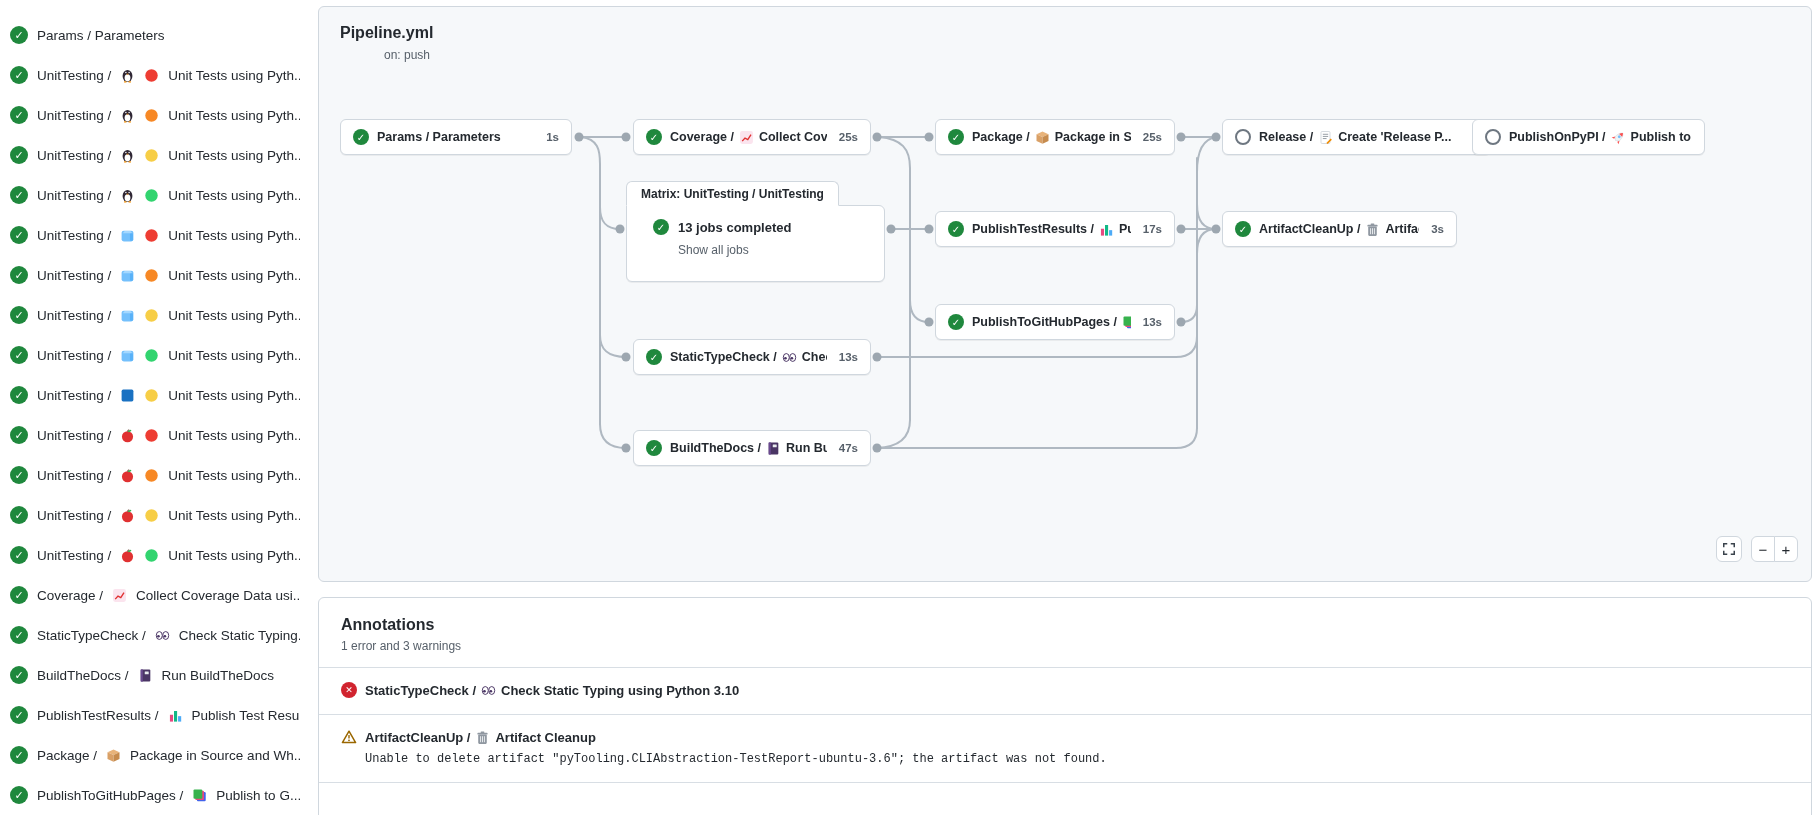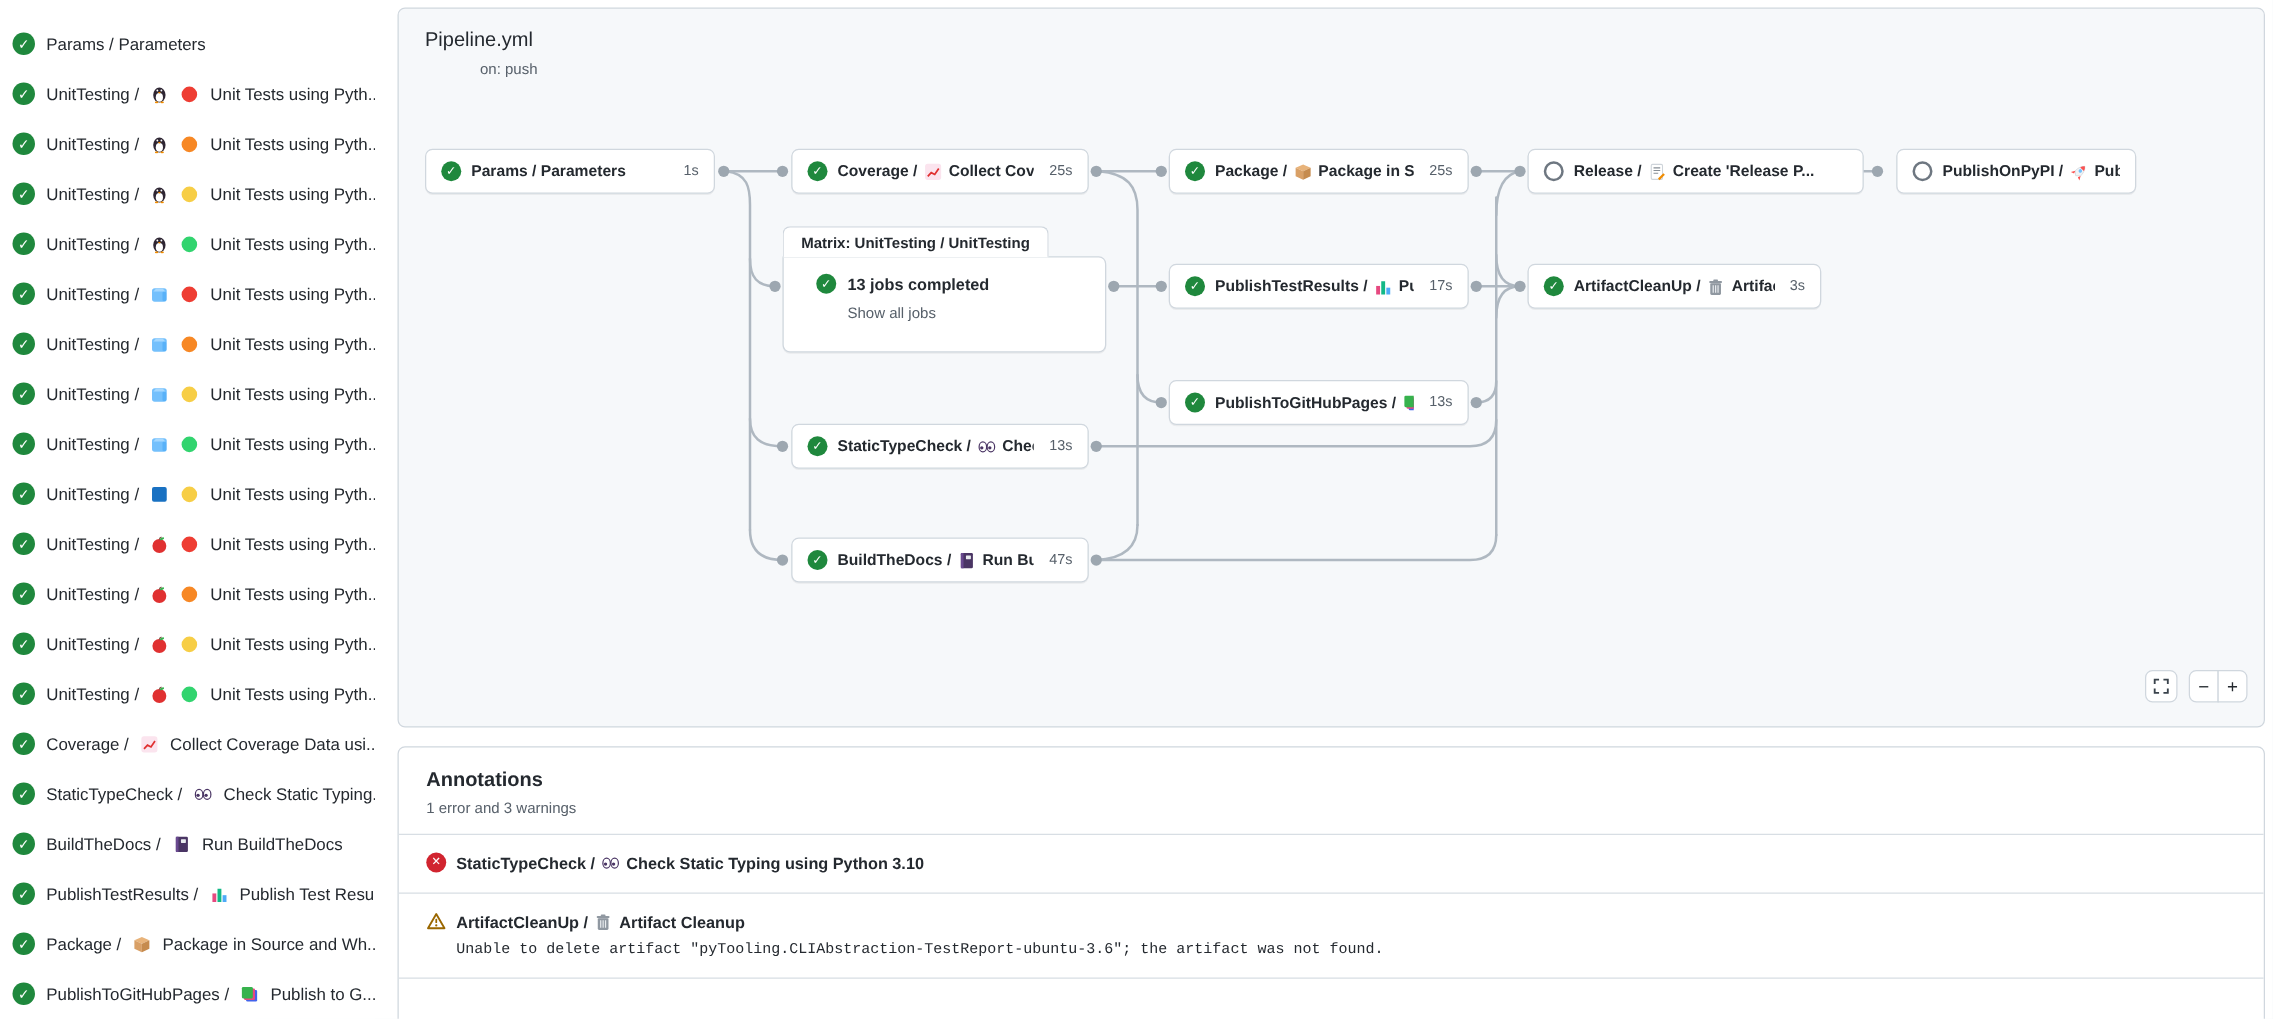--- a/index.html
+++ b/index.html
@@ -15,26 +15,26 @@
   .srow{display:flex;align-items:center;gap:9px;height:40px;padding:0 4px 0 10px;white-space:nowrap;overflow:hidden;font-size:13.5px;cursor:pointer;}
   .srow .stext{flex:none;}
   .ci{width:18px;height:18px;border-radius:50%;background:#1f883d;color:#fff;display:inline-flex;align-items:center;justify-content:center;font-size:11px;font-weight:bold;flex:none;font-family:"DejaVu Sans",sans-serif;}
   .ci.small{width:16px;height:16px;font-size:10px;}
   .ci-skip{width:16px;height:16px;border-radius:50%;border:2px solid #6e7781;box-sizing:border-box;background:transparent;flex:none;}
   .icn{display:inline-flex;width:15px;height:15px;flex:none;align-items:center;justify-content:center;}
   .icn svg{width:15px;height:15px;display:block;}
 
   
   .graph-panel{position:absolute;left:318px;top:6px;width:1494px;height:576px;background:#f6f8fa;border:1px solid #d0d7de;border-radius:6px;box-sizing:border-box;}
-  .g-title{position:absolute;left:340px;top:24px;font-size:16px;font-weight:400;}
+  .g-title{position:absolute;left:340px;top:24px;font-size:16px;font-weight:700;}
   .g-sub{position:absolute;left:340px;top:48px;font-size:12px;color:#57606a;margin-left:44px;}
   svg.edges{position:absolute;left:0;top:0;width:1818px;height:815px;pointer-events:none;z-index:1;}
   .node{position:absolute;height:36px;background:#fff;border:1px solid #d0d7de;border-radius:6px;display:flex;align-items:center;gap:8px;padding:0 12px;box-sizing:border-box;font-size:12.5px;font-weight:600;box-shadow:0 1px 0 rgba(31,35,40,.06);cursor:pointer;z-index:2;}
   .node .lbl{display:flex;align-items:center;gap:5px;overflow:hidden;white-space:nowrap;flex:1;}
-  .node .dur{font-weight:400;font-size:11.5px;color:#57606a;flex:none;margin-left:4px;}
+  .node .dur{font-weight:700;font-size:11.5px;color:#57606a;flex:none;margin-left:4px;}
   .matrix-tab{position:absolute;left:626px;top:181px;height:25px;background:#fff;border:1px solid #d0d7de;border-bottom:1px solid #fff;border-radius:6px 6px 0 0;font-size:12px;font-weight:600;display:flex;align-items:center;padding:0 14px;box-sizing:border-box;z-index:3;}
   .matrix-box{position:absolute;left:626px;top:205px;width:259px;height:77px;background:#fff;border:1px solid #d0d7de;border-radius:0 6px 6px 6px;box-sizing:border-box;padding:13px 16px 0 26px;z-index:2;box-shadow:0 1px 0 rgba(31,35,40,.06);}
   .matrix-row{display:flex;align-items:center;gap:9px;font-size:13px;font-weight:600;}
   .matrix-link{margin:8px 0 0 25px;font-size:12px;color:#57606a;cursor:pointer;}
   .zbtn{position:absolute;width:26px;height:26px;background:#fff;border:1px solid #d0d7de;border-radius:6px;box-sizing:border-box;display:flex;align-items:center;justify-content:center;color:#57606a;cursor:pointer;z-index:3;}
   .zpill{position:absolute;display:flex;z-index:3;}
   .zcell{width:24px;height:26px;background:#fff;border:1px solid #d0d7de;box-sizing:border-box;display:flex;align-items:center;justify-content:center;font-size:15px;color:#24292f;cursor:pointer;}
   .zcell.first{border-radius:6px 0 0 6px;}
   .zcell.last{border-radius:0 6px 6px 0;margin-left:-1px;}
 
@@ -470,21 +470,21 @@
                 <line x1="4.5" y1="4" x2="9.5" y2="4"></line>
                 <line x1="4.5" y1="6" x2="9.5" y2="6"></line>
                 <line x1="4.5" y1="8" x2="8" y2="8"></line>
               </g>
               <line x1="8.4" y1="12.6" x2="12.4" y2="8.6" stroke="#f08c00" stroke-width="1.6"></line>
             </svg>
           </span>
           <span>Create 'Release P...</span>
         </span>
       </div>
-      <div class="node" style="left: 1517px; top: 119px; width: 192px;">
+      <div class="node" style="left: 1472px; top: 119px; width: 233px;">
         <span class="ci-skip"></span>
         <span class="lbl">
           <span>PublishOnPyPI /</span>
           <span class="icn">
             <svg viewBox="0 0 14 14">
               <g transform="rotate(45 7 7)">
                 <path d="M7 1.2 C9.2 3 9.8 6 9.8 8.5 L7 11 4.2 8.5 C4.2 6 4.8 3 7 1.2 Z" fill="#f1f3f5" stroke="#ced4da" stroke-width=".5"></path>
                 <path d="M7 1.2 C8 2 8.6 3 8.9 4.2 L5.1 4.2 C5.4 3 6 2 7 1.2Z" fill="#fa5252"></path>
                 <circle cx="7" cy="6" r="1.3" fill="#74c0fc"></circle>
                 <path d="M4.2 8.5 L2.5 11.5 5 10.6 Z" fill="#fa5252"></path>

